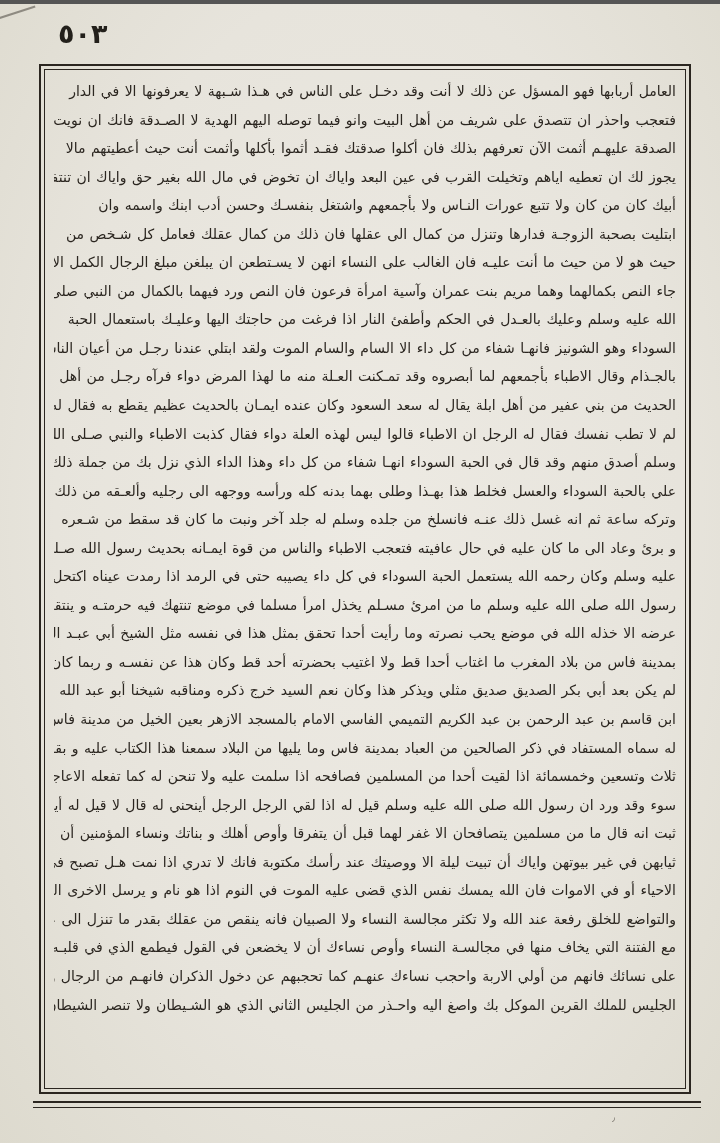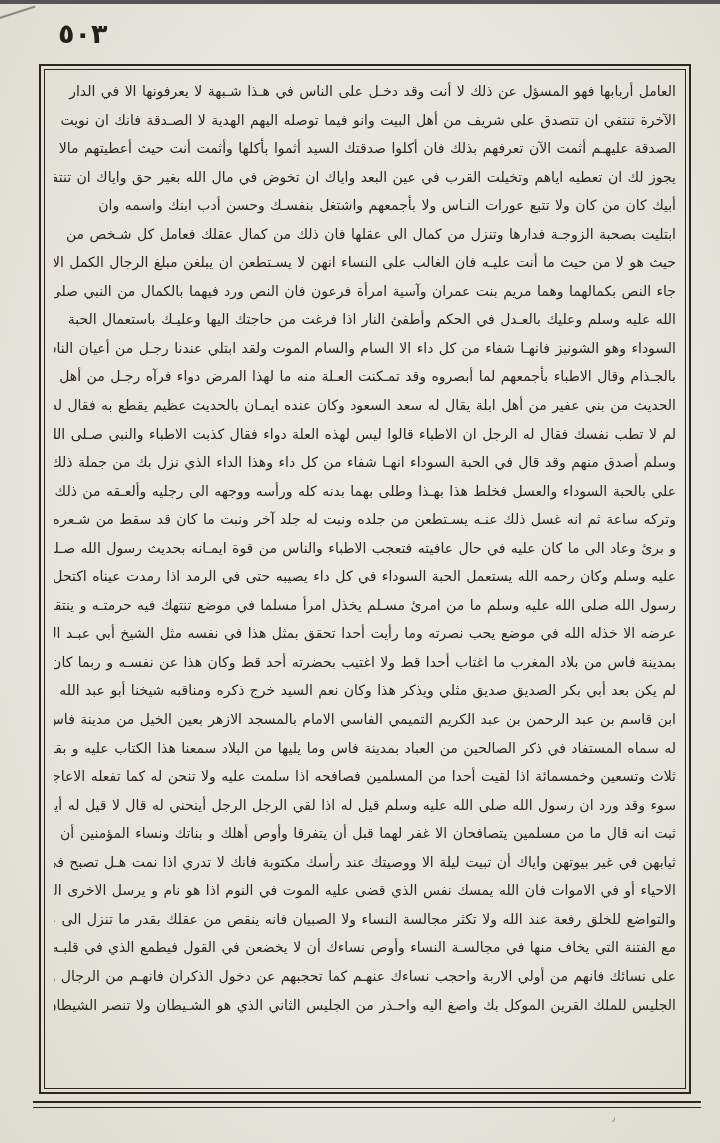--- a/index.html
+++ b/index.html
@@ -100,35 +100,35 @@
 <div class="page">
 
   <div class="corner-artifact"></div>
 
   <div class="page-number">٥٠٣</div>
 
   <div class="frame-outer">
     <div class="frame-inner">
       <div class="text-block">
           <div class="line">العامل أربابها فهو المسؤل عن ذلك لا أنت  وقد دخـل على الناس في هـذا شـبهة لا يعرفونها الا في الدار</div>
-          <div class="line">الآخرة تنتفي ان تتصدق على شريف من أهل البيت وانو فيما توصله اليهم الهدية لا الصـدقة فانك ان نويت</div>
-          <div class="line">الصدقة عليهـم أثمت الآن تعرفهم بذلك فان أكلوا صدقتك السيد أثموا بأكلها وأثمت أنت حيث أعطيتهم مالا</div>
+          <div class="line">فتعجب واحذر ان تتصدق على شريف من أهل البيت وانو فيما توصله اليهم الهدية لا الصـدقة فانك ان نويت</div>
+          <div class="line">الصدقة عليهـم أثمت الآن تعرفهم بذلك فان أكلوا صدقتك فقـد أثموا بأكلها وأثمت أنت حيث أعطيتهم مالا</div>
           <div class="line">يجوز لك ان تعطيه اياهم وتخيلت القرب في عين البعد واياك ان تخوض في مال الله بغير حق واياك ان تنتفي عن</div>
           <div class="line">أبيك كان من كان ولا تتبع عورات النـاس ولا بأجمعهم واشتغل بنفسـك وحسن أدب ابنك واسمه وان</div>
           <div class="line">ابتليت بصحبة الزوجـة فدارها وتنزل من كمال الى عقلها فان ذلك من كمال عقلك فعامل كل شـخص من</div>
           <div class="line">حيث هو لا من حيث ما أنت عليـه فان الغالب على النساء انهن لا يسـتطعن ان يبلغن مبلغ الرجال الكمل الا من</div>
           <div class="line">جاء النص بكمالهما وهما مريم بنت عمران وآسية امرأة فرعون فان النص ورد فيهما بالكمال من النبي صلى</div>
           <div class="line">الله عليه وسلم وعليك بالعـدل في الحكم وأطفئ النار اذا فرغت من حاجتك اليها وعليـك باستعمال الحبة</div>
           <div class="line">السوداء وهو الشونيز فانهـا شفاء من كل داء الا السام والسام الموت ولقد ابتلي عندنا رجـل من أعيان الناس</div>
           <div class="line">بالجـذام وقال الاطباء بأجمعهم لما أبصروه وقد تمـكنت العـلة منه ما لهذا المرض دواء فرآه رجـل من أهل</div>
           <div class="line">الحديث من بني عفير من أهل ابلة يقال له سعد السعود وكان عنده ايمـان بالحديث عظيم يقطع به فقال له يا هذا</div>
           <div class="line">لم لا تطب نفسك فقال له الرجل ان الاطباء قالوا ليس لهذه العلة دواء فقال كذبت الاطباء والنبي صـلى الله عليه</div>
           <div class="line">وسلم أصدق منهم وقد قال في الحبة السوداء انهـا شفاء من كل داء وهذا الداء الذي نزل بك من جملة ذلك ثم قال</div>
           <div class="line">علي بالحبة السوداء والعسل فخلط هذا بهـذا وطلى بهما بدنه كله ورأسه ووجهه الى رجليه وألعـقه من ذلك</div>
-          <div class="line">وتركه ساعة ثم انه غسل ذلك عنـه يسـتطعن من جلده ونبت له جلد آخر ونبت ما كان قد سقط من شـعره</div>
+          <div class="line">وتركه ساعة ثم انه غسل ذلك عنـه فانسلخ من جلده وسلم له جلد آخر ونبت ما كان قد سقط من شـعره</div>
           <div class="line">و برئ وعاد الى ما كان عليه في حال عافيته فتعجب الاطباء والناس من قوة ايمـانه بحديث رسول الله صـلى الله</div>
           <div class="line">عليه وسلم  وكان رحمه الله يستعمل الحبة السوداء في كل داء يصيبه حتى في الرمد اذا رمدت عيناه اكتحل بها فيبرأ</div>
           <div class="line">رسول الله صلى الله عليه وسلم  ما من امرئ مسـلم يخذل امرأ مسلما في موضع تنتهك فيه حرمتـه و ينتقص به من</div>
           <div class="line">عرضه الا خذله الله في موضع يحب نصرته  وما رأيت أحدا تحقق بمثل هذا في نفسه  مثل الشيخ أبي عبـد الله الدقاق</div>
           <div class="line">بمدينة فاس من بلاد المغرب ما اغتاب أحدا قط ولا اغتيب بحضرته أحد قط وكان هذا عن نفسـه و ربما كان يقول</div>
           <div class="line">لم يكن بعد أبي بكر الصديق صديق مثلي ويذكر هذا وكان نعم السيد خرج ذكره ومناقبه شيخنا أبو عبد الله محمد</div>
           <div class="line">ابن قاسم بن عبد الرحمن بن عبد الكريم التميمي الفاسي الامام بالمسجد الازهر بعين الخيل من مدينة فاس في كتاب</div>
           <div class="line">له سماه المستفاد في ذكر الصالحين من العباد بمدينة فاس وما يليها من البلاد سمعنا هذا الكتاب عليه و بقرأ انه أظن سنة</div>
           <div class="line">ثلاث وتسعين وخمسمائة اذا لقيت أحدا من المسلمين فصافحه اذا سلمت عليه ولا تنحن له كما تفعله الاعاجم فان ذلك عادة</div>
           <div class="line">سوء وقد ورد ان رسول الله صلى الله عليه وسلم قيل له اذا لقي الرجل الرجل أينحني له قال لا قيل له أيصافحه قال نعم  وقد</div>

